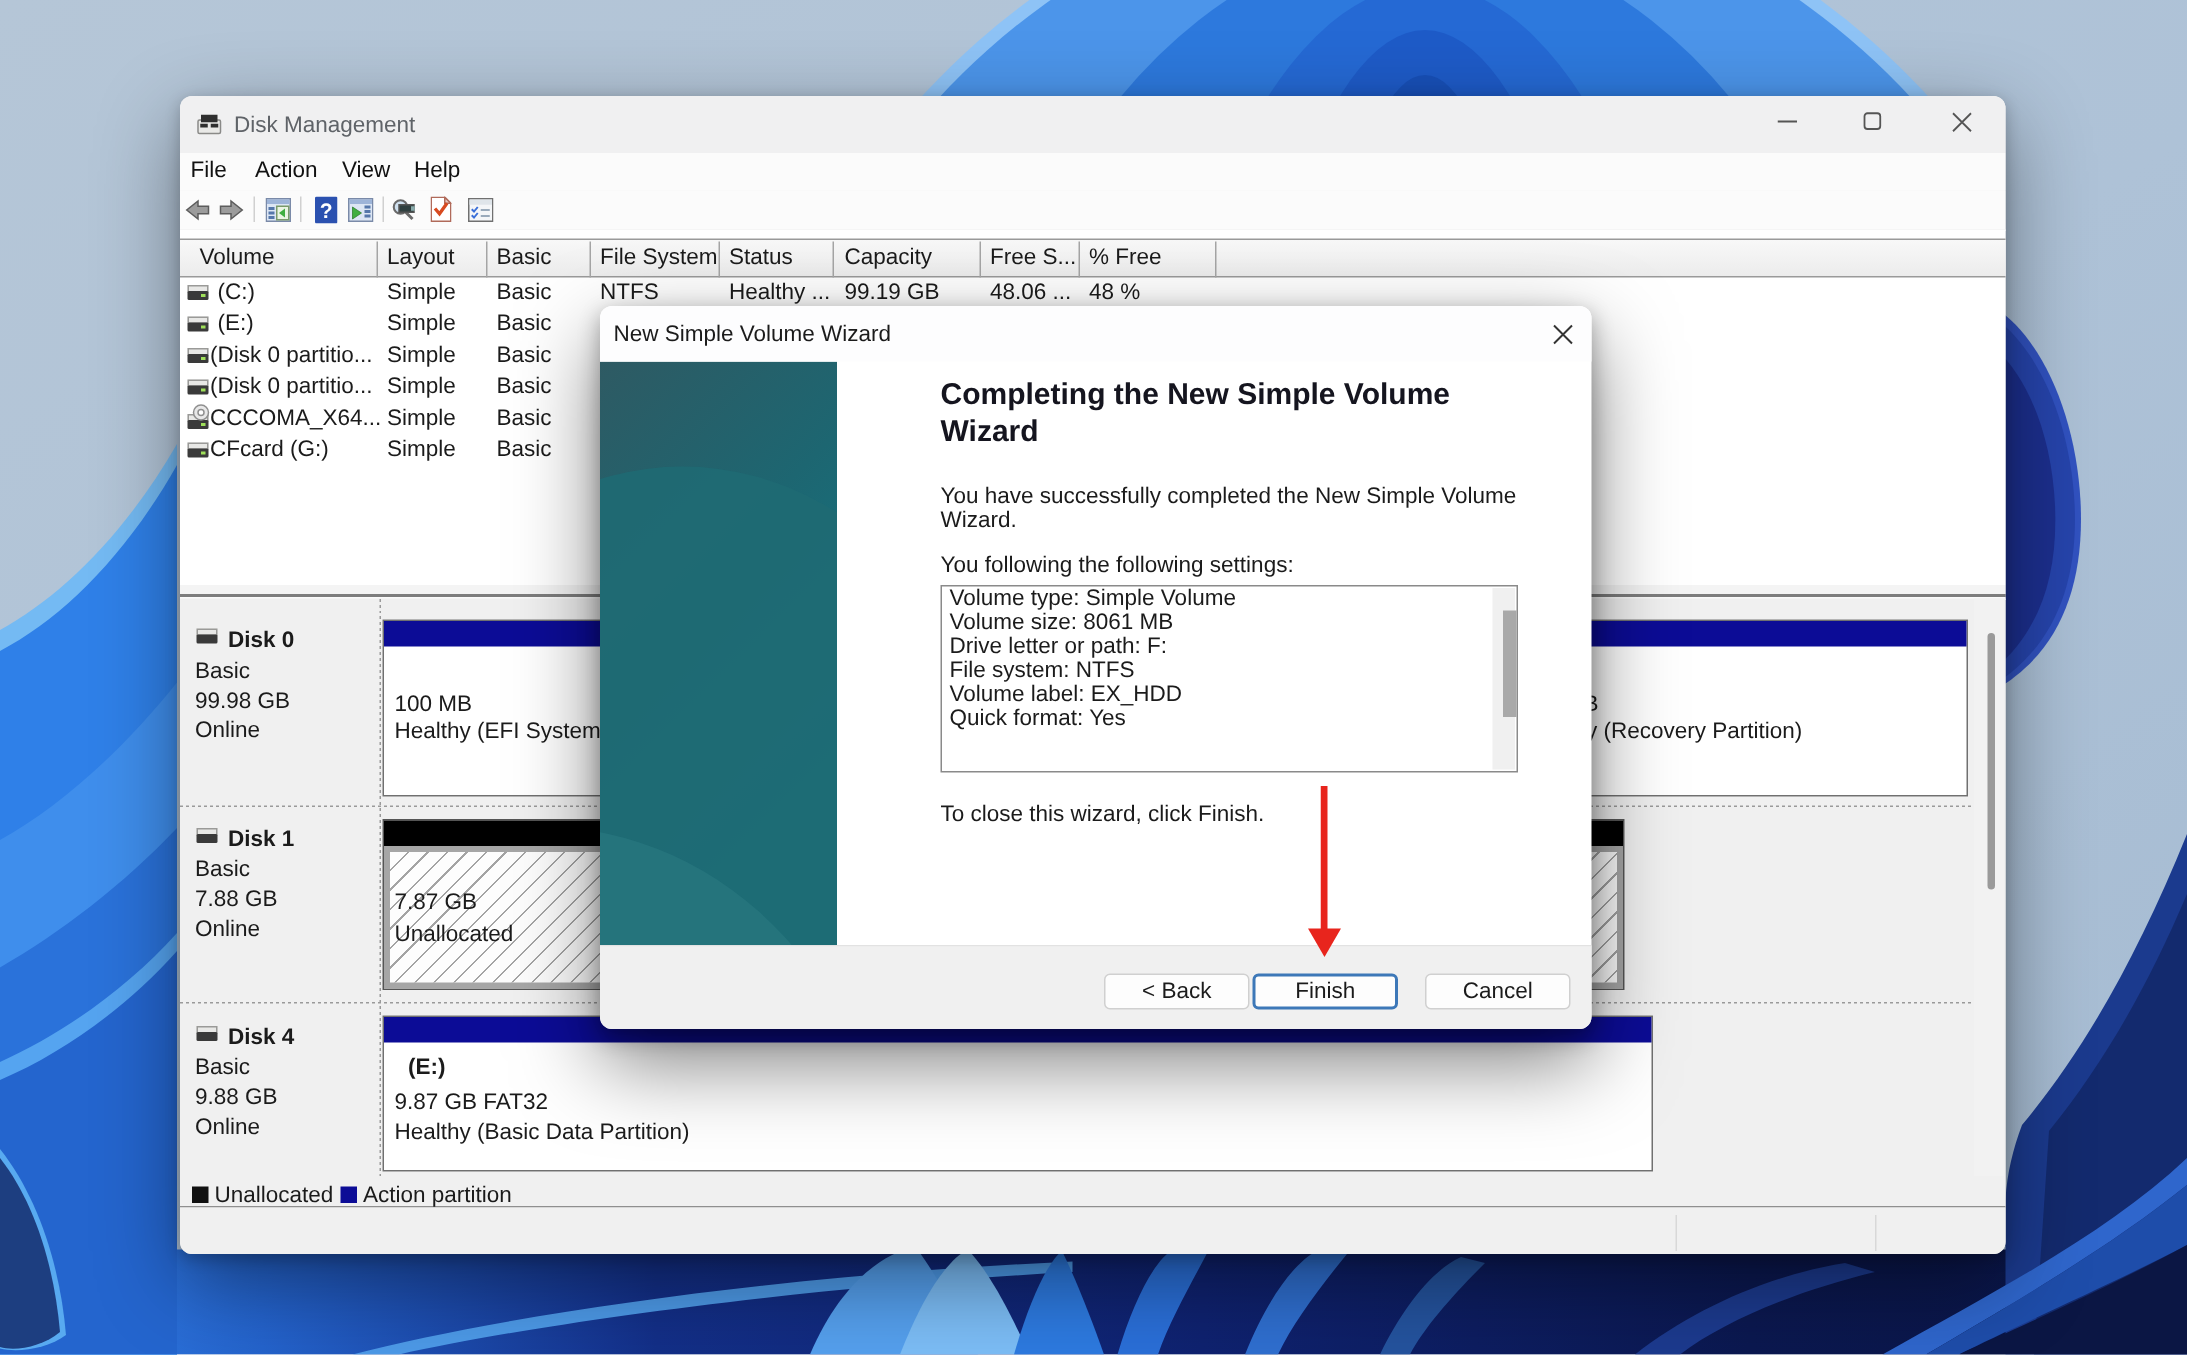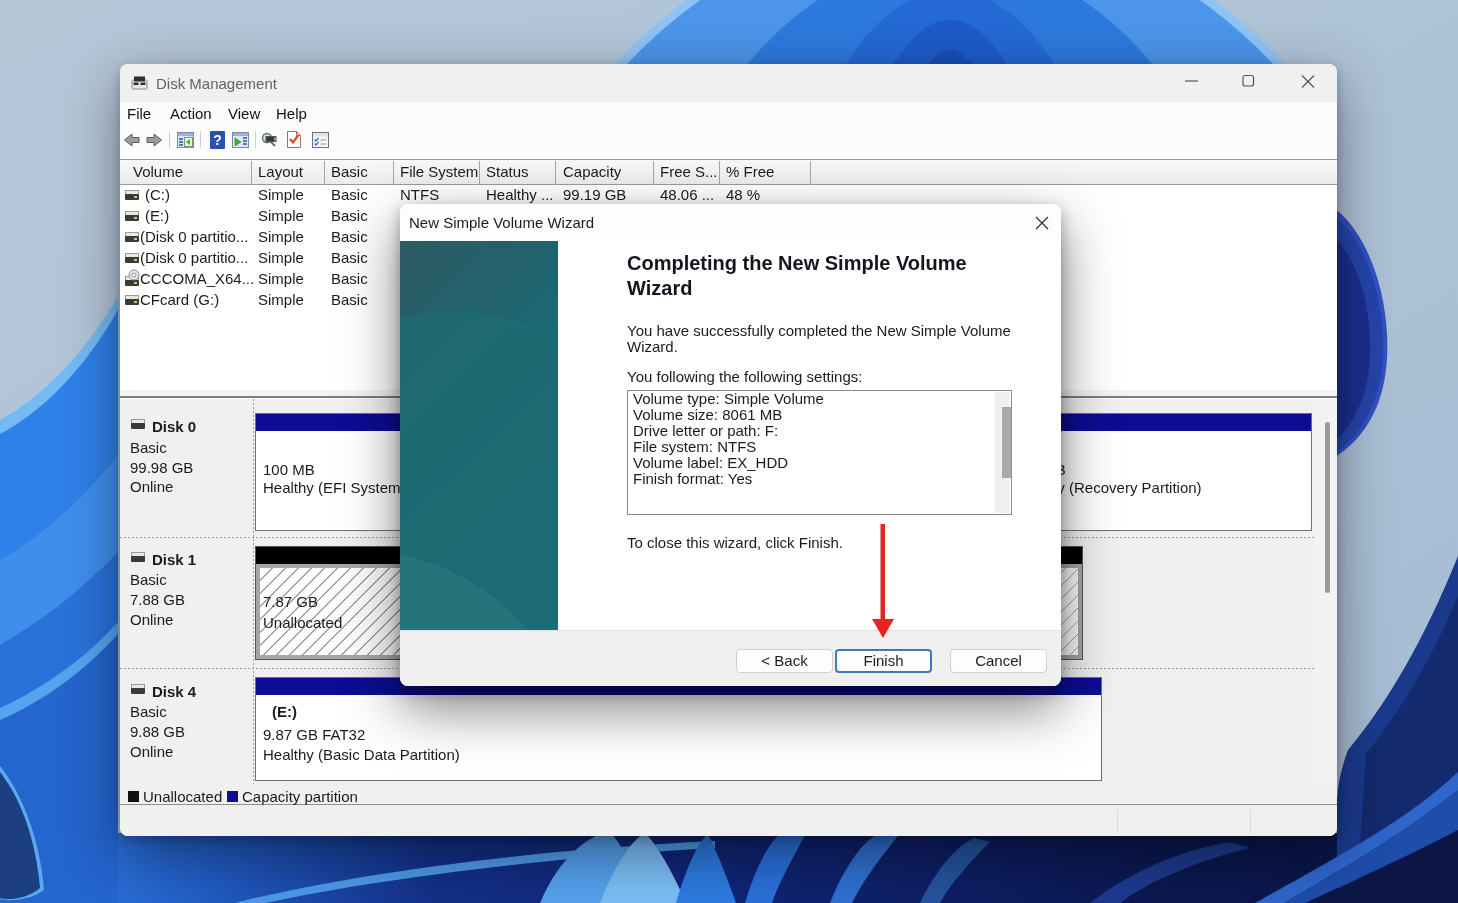--- a/index.html
+++ b/index.html
@@ -319,21 +319,21 @@
     <div class="ptxt" style="left:143px;top:327px">9.87 GB FAT32</div>
     <div class="ptxt" style="left:143px;top:347px">Healthy (Basic Data Partition)</div>
 
     <div class="abs" style="left:1196px;top:0;width:20px;height:385px;background:#f2f2f2"></div>
     <div class="abs" style="left:1205px;top:23px;width:5px;height:171px;background:#9a9a9a;border-radius:2.5px"></div>
   </div>
   <div class="legend">
     <div class="abs" style="left:8px;top:7px;width:11px;height:11px;background:#111"></div>
     <div class="abs" style="left:23px;top:4px">Unallocated</div>
     <div class="abs" style="left:107px;top:7px;width:11px;height:11px;background:#0c0c96"></div>
-    <div class="abs" style="left:122px;top:4px">Capacity partition</div>
+    <div class="abs" style="left:122px;top:4px">Action partition</div>
   </div>
   <div class="statusbar">
     <div class="abs" style="left:997px;top:5px;width:1px;height:24px;background:#d8d8d8"></div>
     <div class="abs" style="left:1130px;top:5px;width:1px;height:24px;background:#d8d8d8"></div>
   </div>
 </div>
 <div class="dlg">
   <div class="dtitle">
     <span class="abs" style="left:9px;top:10px">New Simple Volume Wizard</span>
     <svg class="abs" style="left:635px;top:12px" width="14" height="14" viewBox="0 0 14 14">
@@ -356,21 +356,21 @@
   </div>
   <div class="h1">Completing the New Simple Volume Wizard</div>
   <div class="p" style="top:119px">You have successfully completed the New Simple Volume<br>Wizard.</div>
   <div class="p" style="top:165px">You following the following settings:</div>
   <div class="listbox">
     <div>Volume type: Simple Volume</div>
     <div>Volume size: 8061 MB</div>
     <div>Drive letter or path: F:</div>
     <div>File system: NTFS</div>
     <div>Volume label: EX_HDD</div>
-    <div>Finish format: Yes</div>
+    <div>Quick format: Yes</div>
     <div class="lsb">
         <div class="th"></div>
       </div>
   </div>
   <div class="p" style="top:331px">To close this wizard, click Finish.</div>
   <div class="dfooter">
     <div class="btn" style="left:336px">&lt; Back</div>
     <div class="btn" style="left:435px;border:2px solid #3d78b8;line-height:20px">Finish</div>
     <div class="btn" style="left:550px">Cancel</div>
   </div>

